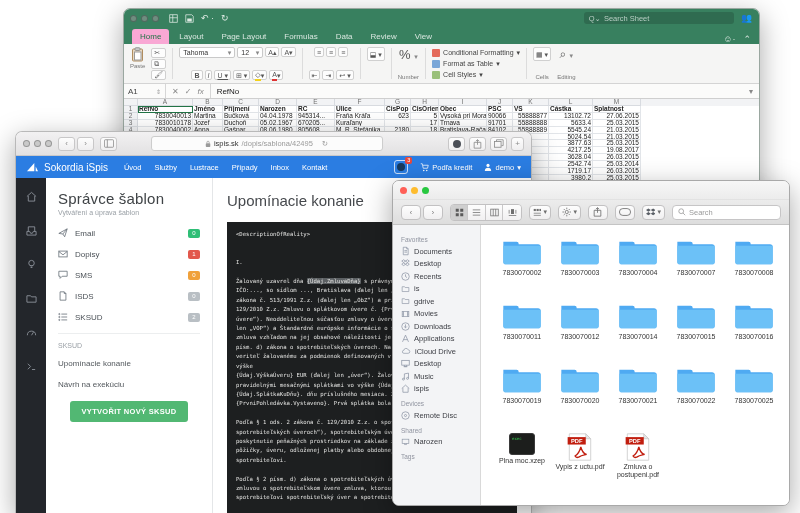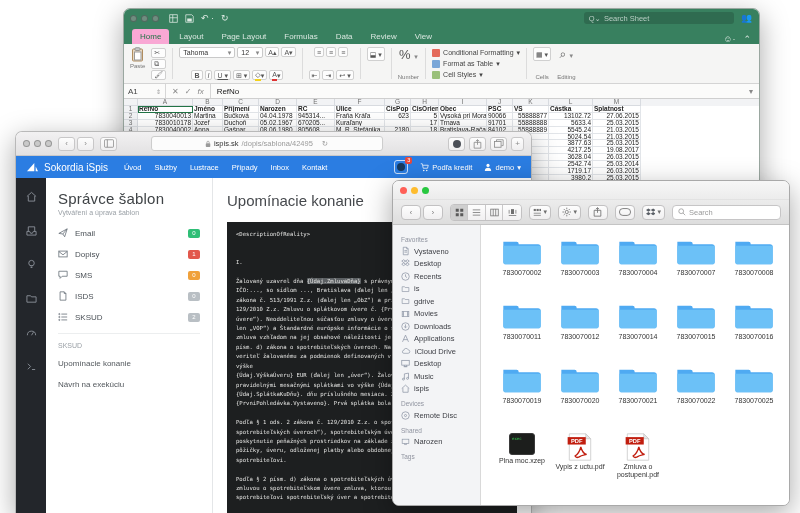--- a/index.html
+++ b/index.html
@@ -669,20 +669,21 @@
               </span>
               <span>SKSUD</span>
               <span class="badge" style="background: rgb(185, 191, 196);">2</span>
             </div>
           </div>
         <div class="side-sec">SKSUD</div>
         <div id="side-links">
             <div class="side-link">Upomínacie konanie</div>
             <div class="side-link">Návrh na exekúciu</div>
           </div>
+        <button class="side-btn">VYTVOŘIT NOVÝ SKSUD</button>
       </div>
       <div class="main">
         <h1>Upomínacie konanie</h1>
         <div class="codeblk" id="codeblk">&lt;DescriptionOfReality&gt;
 
 
 I.
 
 Žalovaný uzavrel dňa <span class="hl">{Údaj.ZmluvaDňa}</span> s právnym predc
 IČO:..., so sídlom ..., Bratislava (ďalej len „pôvodn
@@ -805,21 +806,21 @@
     <div class="fd-body">
       <div class="fd-side" id="fd-side">
           <div class="fd-sec">Favorites</div>
           <div class="fd-item">
             <span class="icon">
               <svg width="9" height="10" viewBox="0 0 12 12" fill="none" stroke="currentColor" stroke-width="1">
                 <path d="M3 1h4.5L9.5 3v8H3zM7.5 1v2h2"></path>
                 <path d="M4.5 5.5h3.5M4.5 7.5h3.5"></path>
               </svg>
             </span>
-            <span>Vystaveno</span>
+            <span>Documents</span>
           </div>
           <div class="fd-item">
             <span class="icon">
               <svg width="9" height="9" viewBox="0 0 12 12" fill="none" stroke="currentColor" stroke-width="1">
                 <path d="M3.5 1L6 2.8 3.5 4.6 1 2.8zM8.5 1L11 2.8 8.5 4.6 6 2.8zM3.5 5.2L6 7 3.5 8.8 1 7zM8.5 5.2L11 7 8.5 8.8 6 7z"></path>
               </svg>
             </span>
             <span>Desktop</span>
           </div>
           <div class="fd-item">

